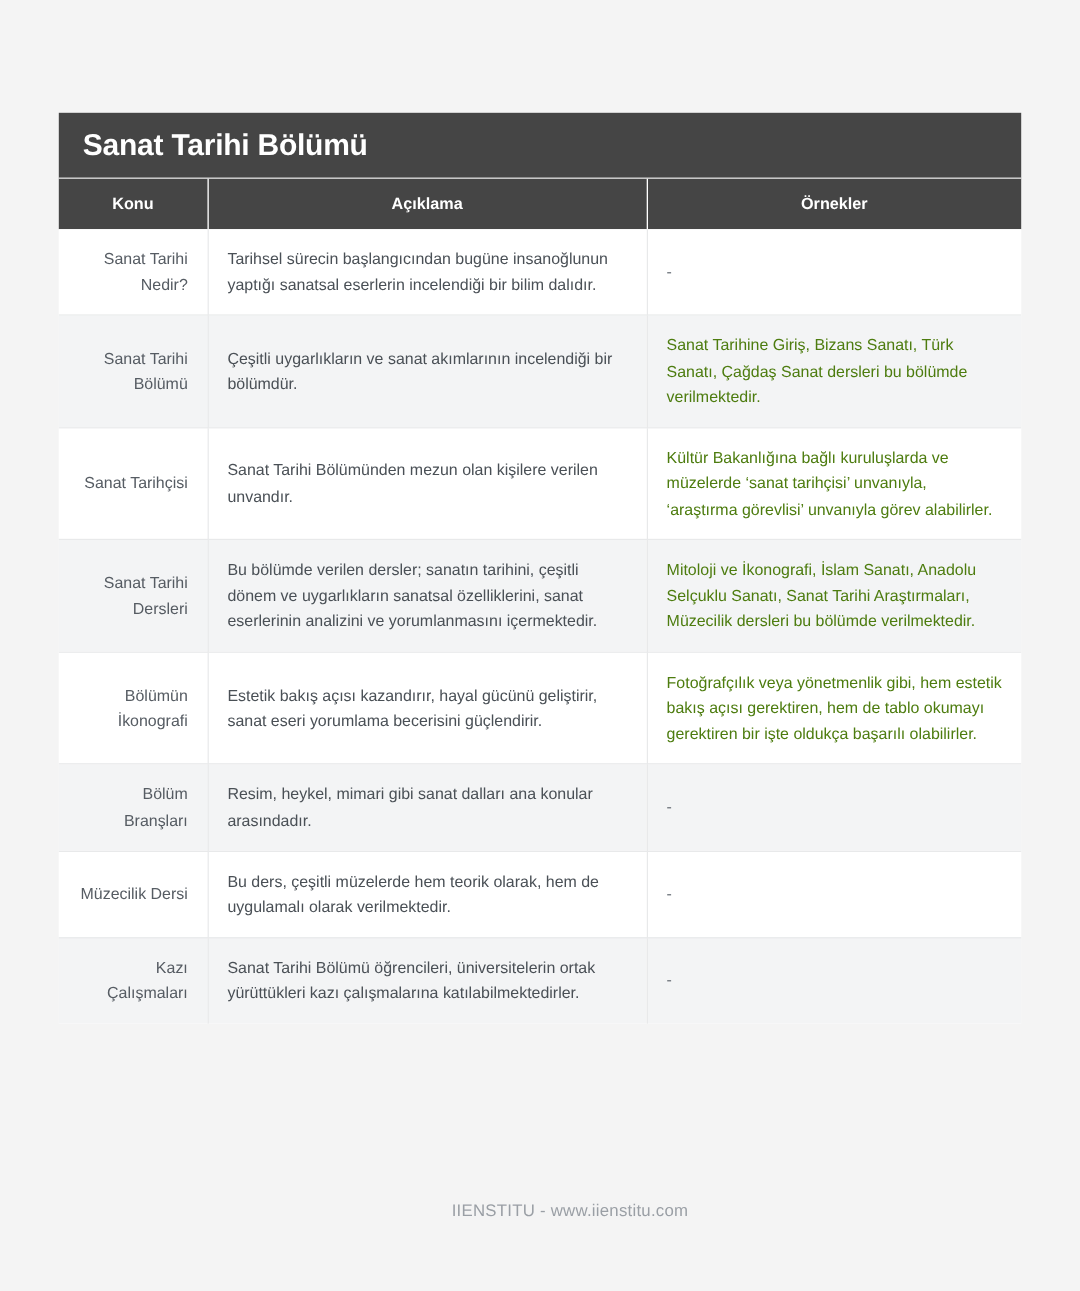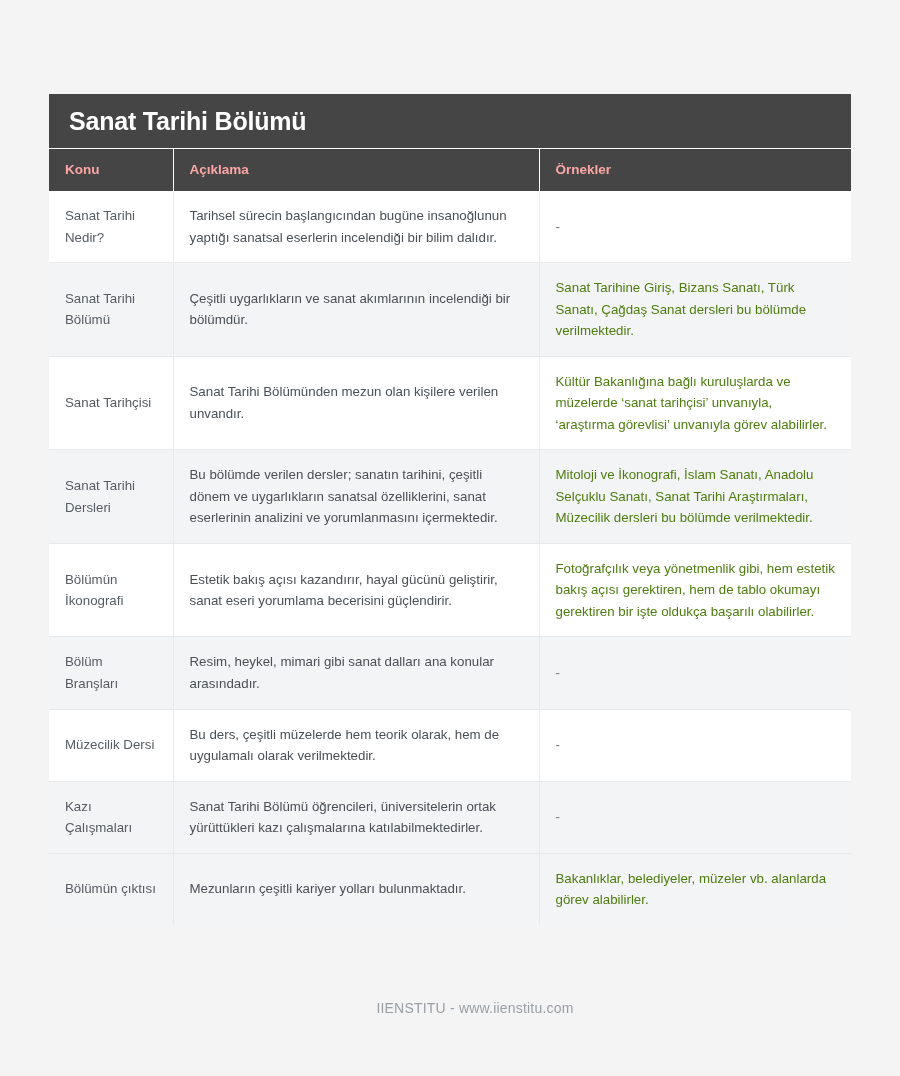--- a/index.html
+++ b/index.html
@@ -46,24 +46,24 @@
     border-collapse: collapse;
     table-layout: fixed;
     background: #ffffff;
   }
   table.data-table col.c1 { width: 124px; }
   table.data-table col.c2 { width: 366px; }
   table.data-table col.c3 { width: 312px; }
 
   thead th {
     background: #454545;
-    color: #fca5a5;
+    color: #ffffff;
     font-size: 13.5px;
     font-weight: bold;
-    text-align: left;
+    text-align: center;
     padding: 13px 16px 14px 16px;
     border-right: 1px solid #ffffff;
     vertical-align: middle;
     height: 26px;
     box-sizing: border-box;
   }
   thead th:last-child { border-right: none; }
 
   tbody td {
     font-size: 13.3px;
@@ -77,20 +77,21 @@
     word-wrap: break-word;
   }
   tbody td:last-child { border-right: none; }
   tbody tr:last-child td { border-bottom: none; }
 
   tbody tr.odd td { background: #ffffff; }
   tbody tr.even td { background: #f3f4f5; }
 
   td.col-konu {
     color: #565c63;
+    text-align: right;
   }
   td.col-ornek {
     color: #4d7c0f;
   }
   td.dash {
     color: #6b7178;
   }
 
   .footer {
     position: absolute;
@@ -162,24 +163,19 @@
         <tr class="odd">
           <td class="col-konu">Müzecilik Dersi</td>
           <td class="col-aciklama">Bu ders, çeşitli müzelerde hem teorik olarak, hem de uygulamalı olarak verilmektedir.</td>
           <td class="col-ornek dash">-</td>
         </tr>
         <tr class="even">
           <td class="col-konu">Kazı Çalışmaları</td>
           <td class="col-aciklama">Sanat Tarihi Bölümü öğrencileri, üniversitelerin ortak yürüttükleri kazı çalışmalarına katılabilmektedirler.</td>
           <td class="col-ornek dash">-</td>
         </tr>
-        <tr class="even">
-          <td class="col-konu">Bölümün çıktısı</td>
-          <td class="col-aciklama">Mezunların çeşitli kariyer yolları bulunmaktadır.</td>
-          <td class="col-ornek">Bakanlıklar, belediyeler, müzeler vb. alanlarda görev alabilirler.</td>
-        </tr>
       </tbody>
     </table>
   </div>
 
   <div class="footer">IIENSTITU - www.iienstitu.com</div>
 
 </div>
 
 </body></html>

